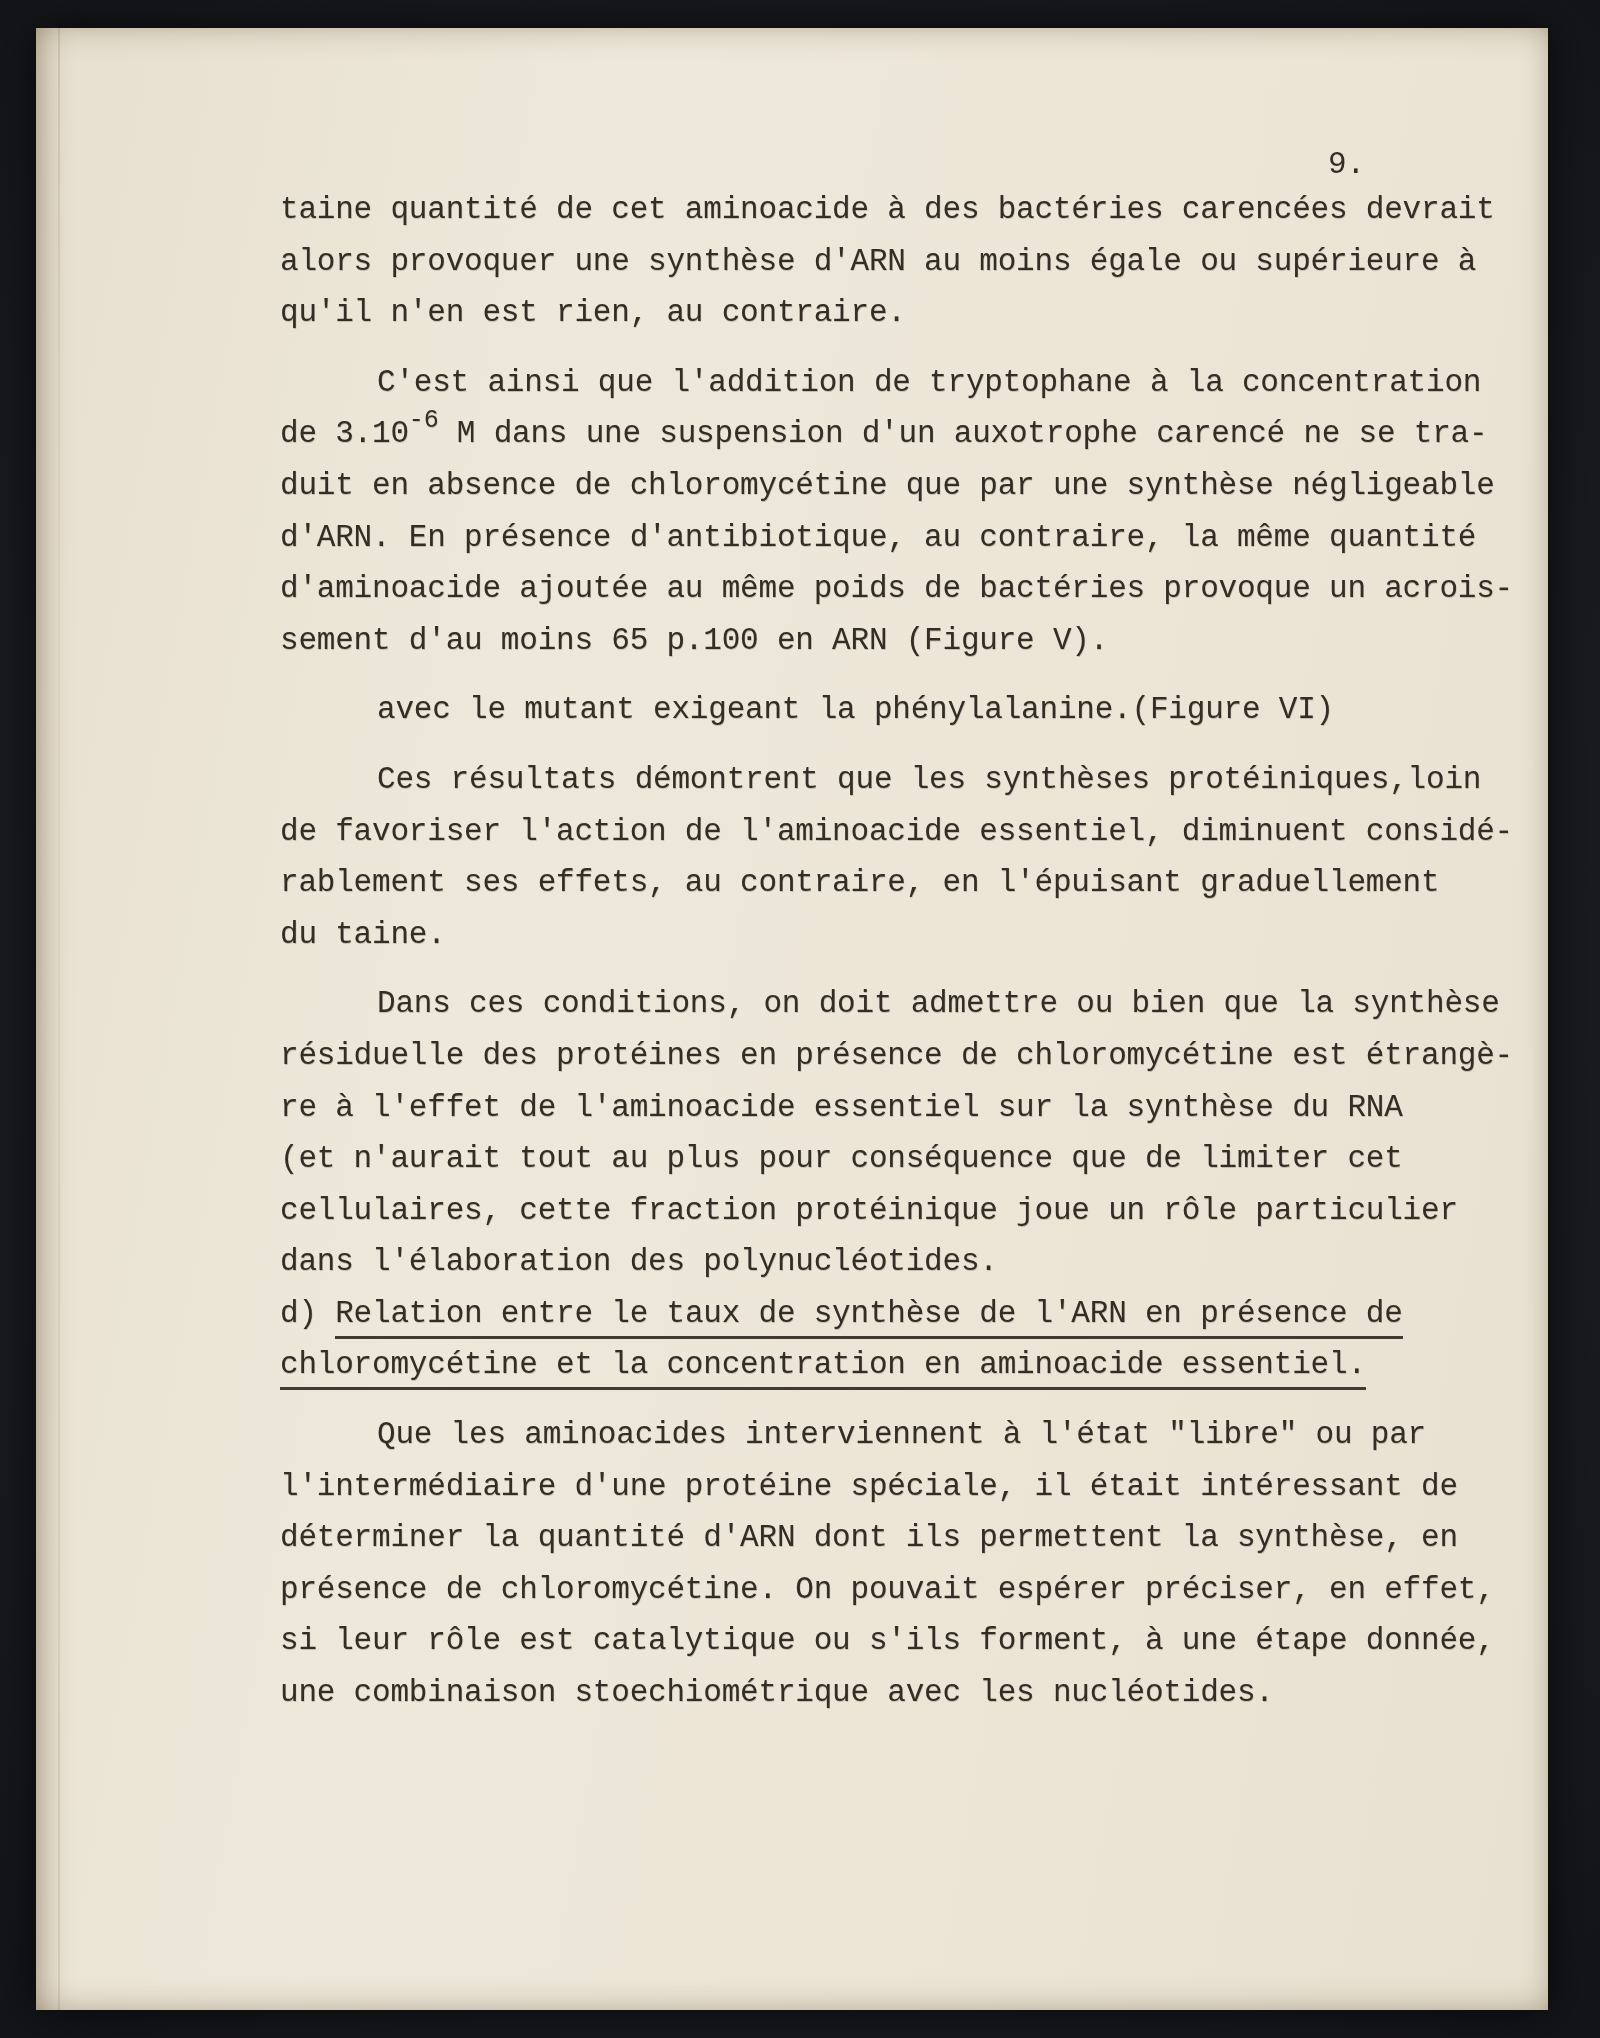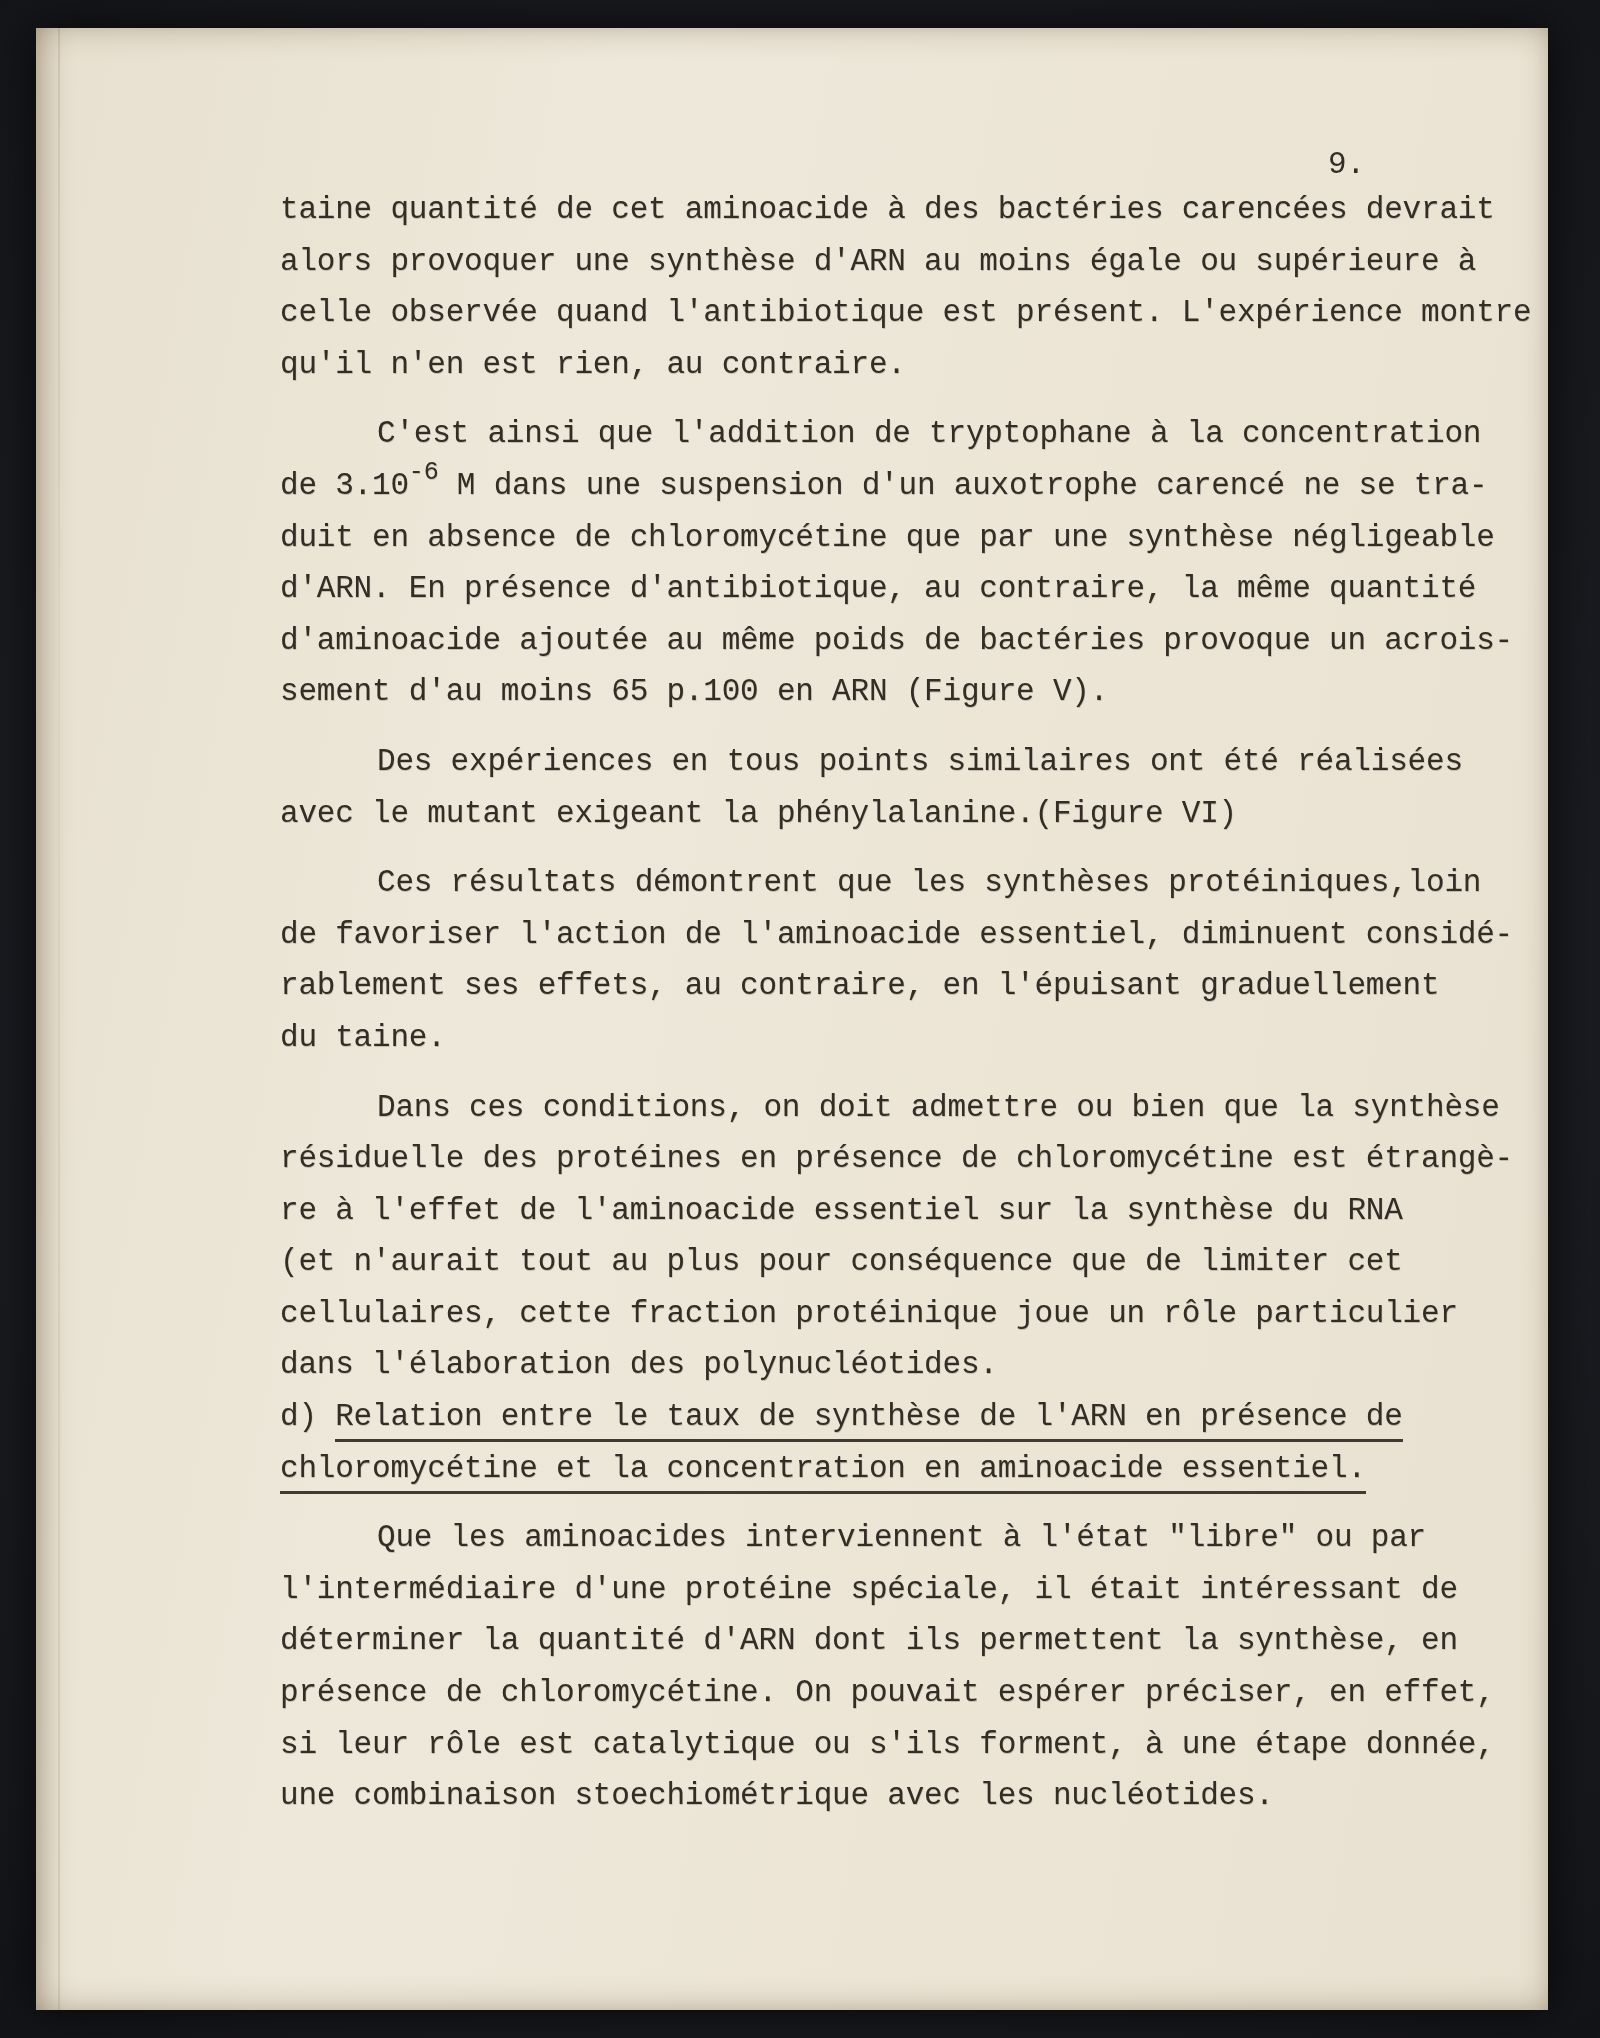--- a/index.html
+++ b/index.html
@@ -43,33 +43,31 @@
 </style>
 </head>
 <body>
 
 <div class="page">
   <div class="page-number">9.</div>
   <div class="text-block">
       <div class="para">
         <div class="line">taine quantité de cet aminoacide à des bactéries carencées devrait</div>
         <div class="line">alors provoquer une synthèse d'ARN au moins égale ou supérieure à</div>
-        <div class="line">celle observée quand l'antibiotique est présent. L'expérience montre</div>
         <div class="line">qu'il n'en est rien, au contraire.</div>
       </div>
       <div class="para indent">
         <div class="line">C'est ainsi que l'addition de tryptophane à la concentration</div>
         <div class="line">de 3.10<span class="sup">-6</span> M dans une suspension d'un auxotrophe carencé ne se tra-</div>
         <div class="line">duit en absence de chloromycétine que par une synthèse négligeable</div>
         <div class="line">d'ARN. En présence d'antibiotique, au contraire, la même quantité</div>
         <div class="line">d'aminoacide ajoutée au même poids de bactéries provoque un acrois-</div>
         <div class="line">sement d'au moins 65 p.100 en ARN (Figure V).</div>
       </div>
       <div class="para indent">
-        <div class="line">Des expériences en tous points similaires ont été réalisées</div>
         <div class="line">avec le mutant exigeant la phénylalanine.(Figure VI)</div>
       </div>
       <div class="para indent">
         <div class="line">Ces résultats démontrent que les synthèses protéiniques,loin</div>
         <div class="line">de favoriser l'action de l'aminoacide essentiel, diminuent considé-</div>
         <div class="line">rablement ses effets, au contraire, en l'épuisant graduellement</div>
         <div class="line">du taine.</div>
       </div>
       <div class="para indent">
         <div class="line">Dans ces conditions, on doit admettre ou bien que la synthèse</div>

